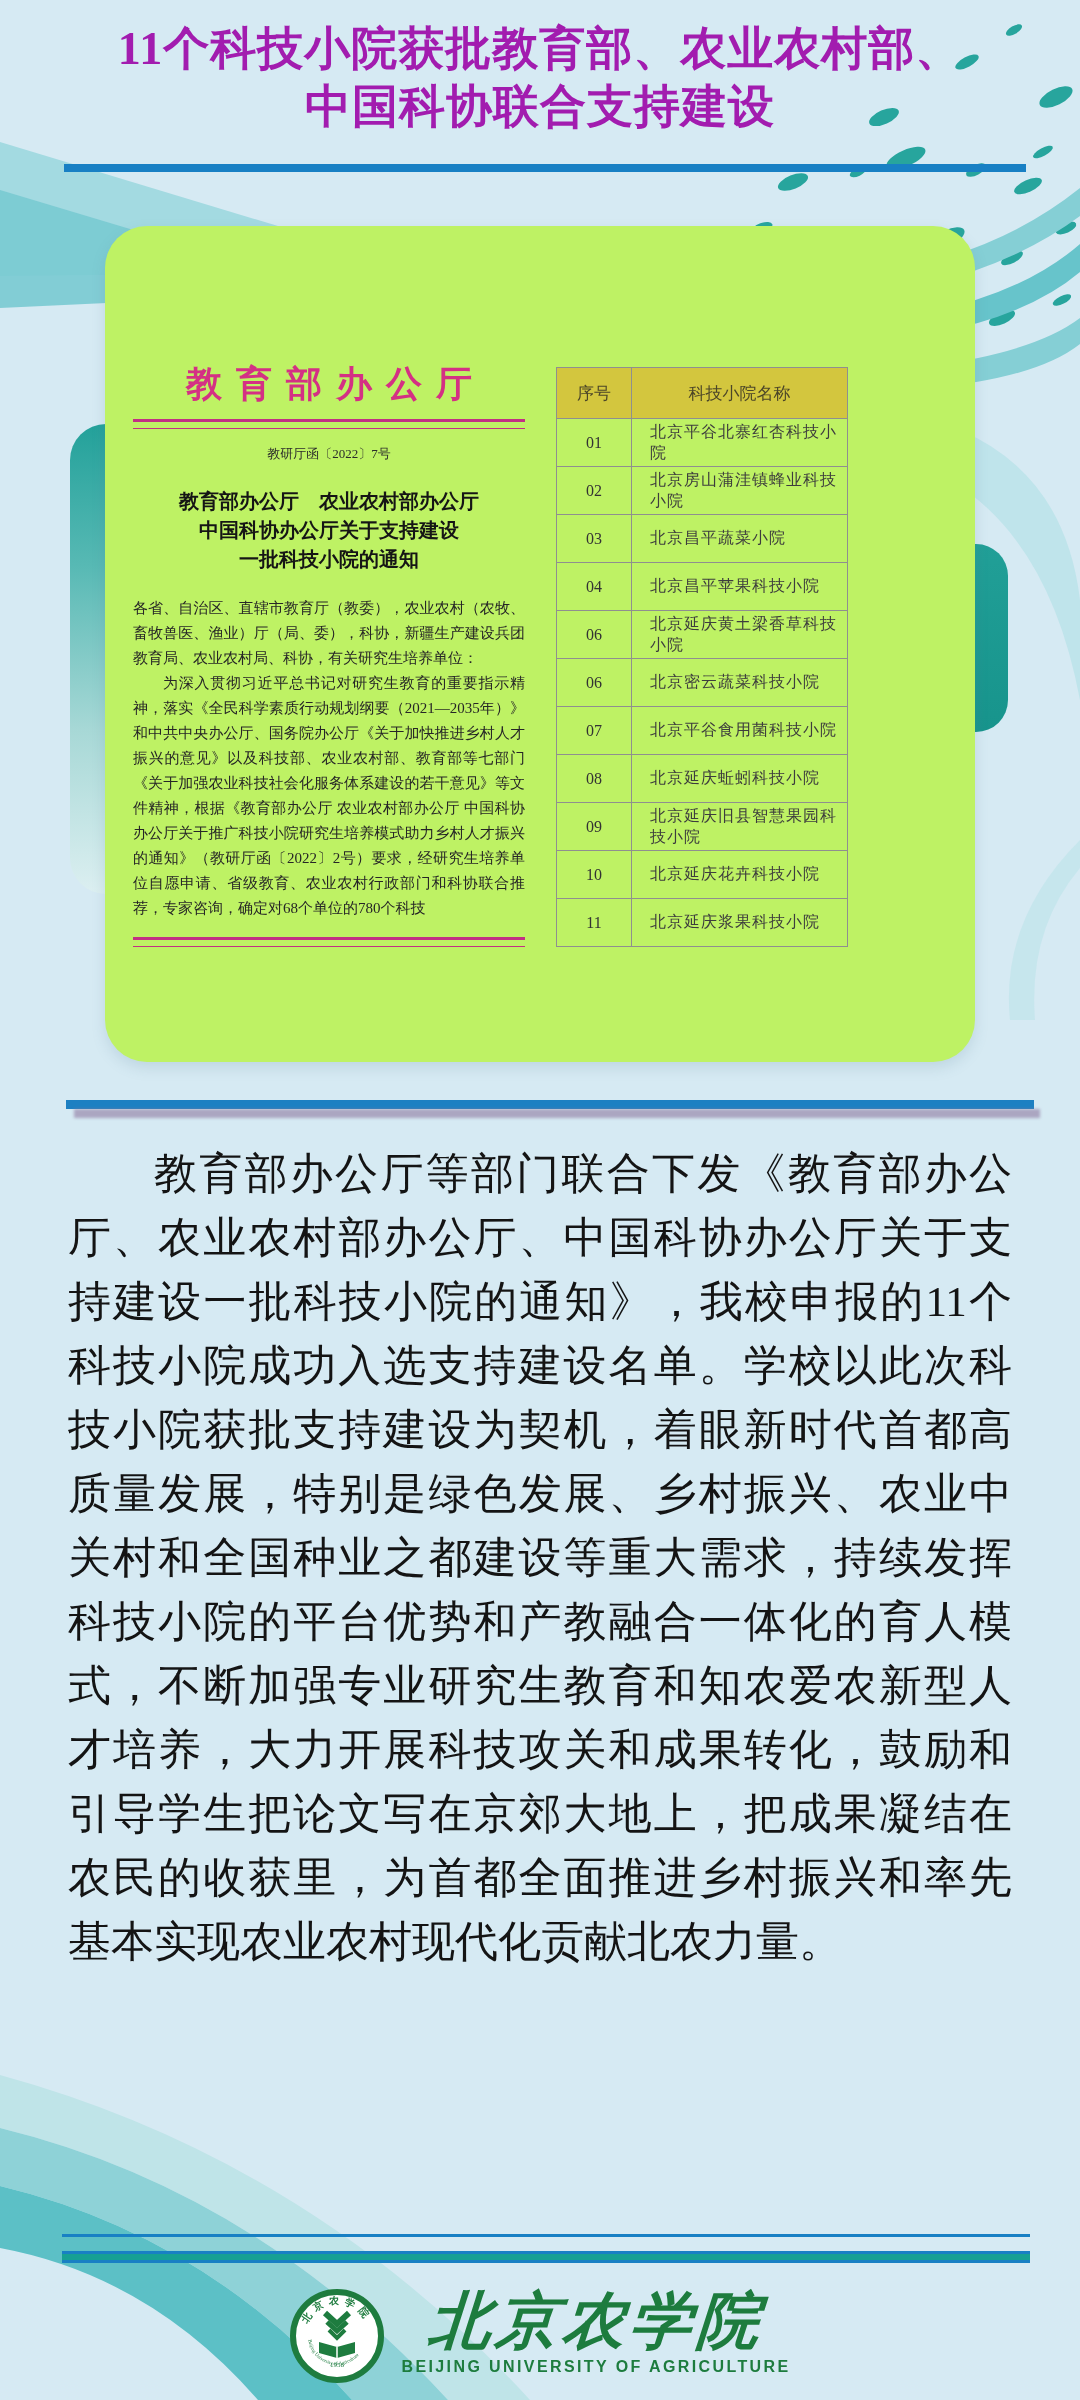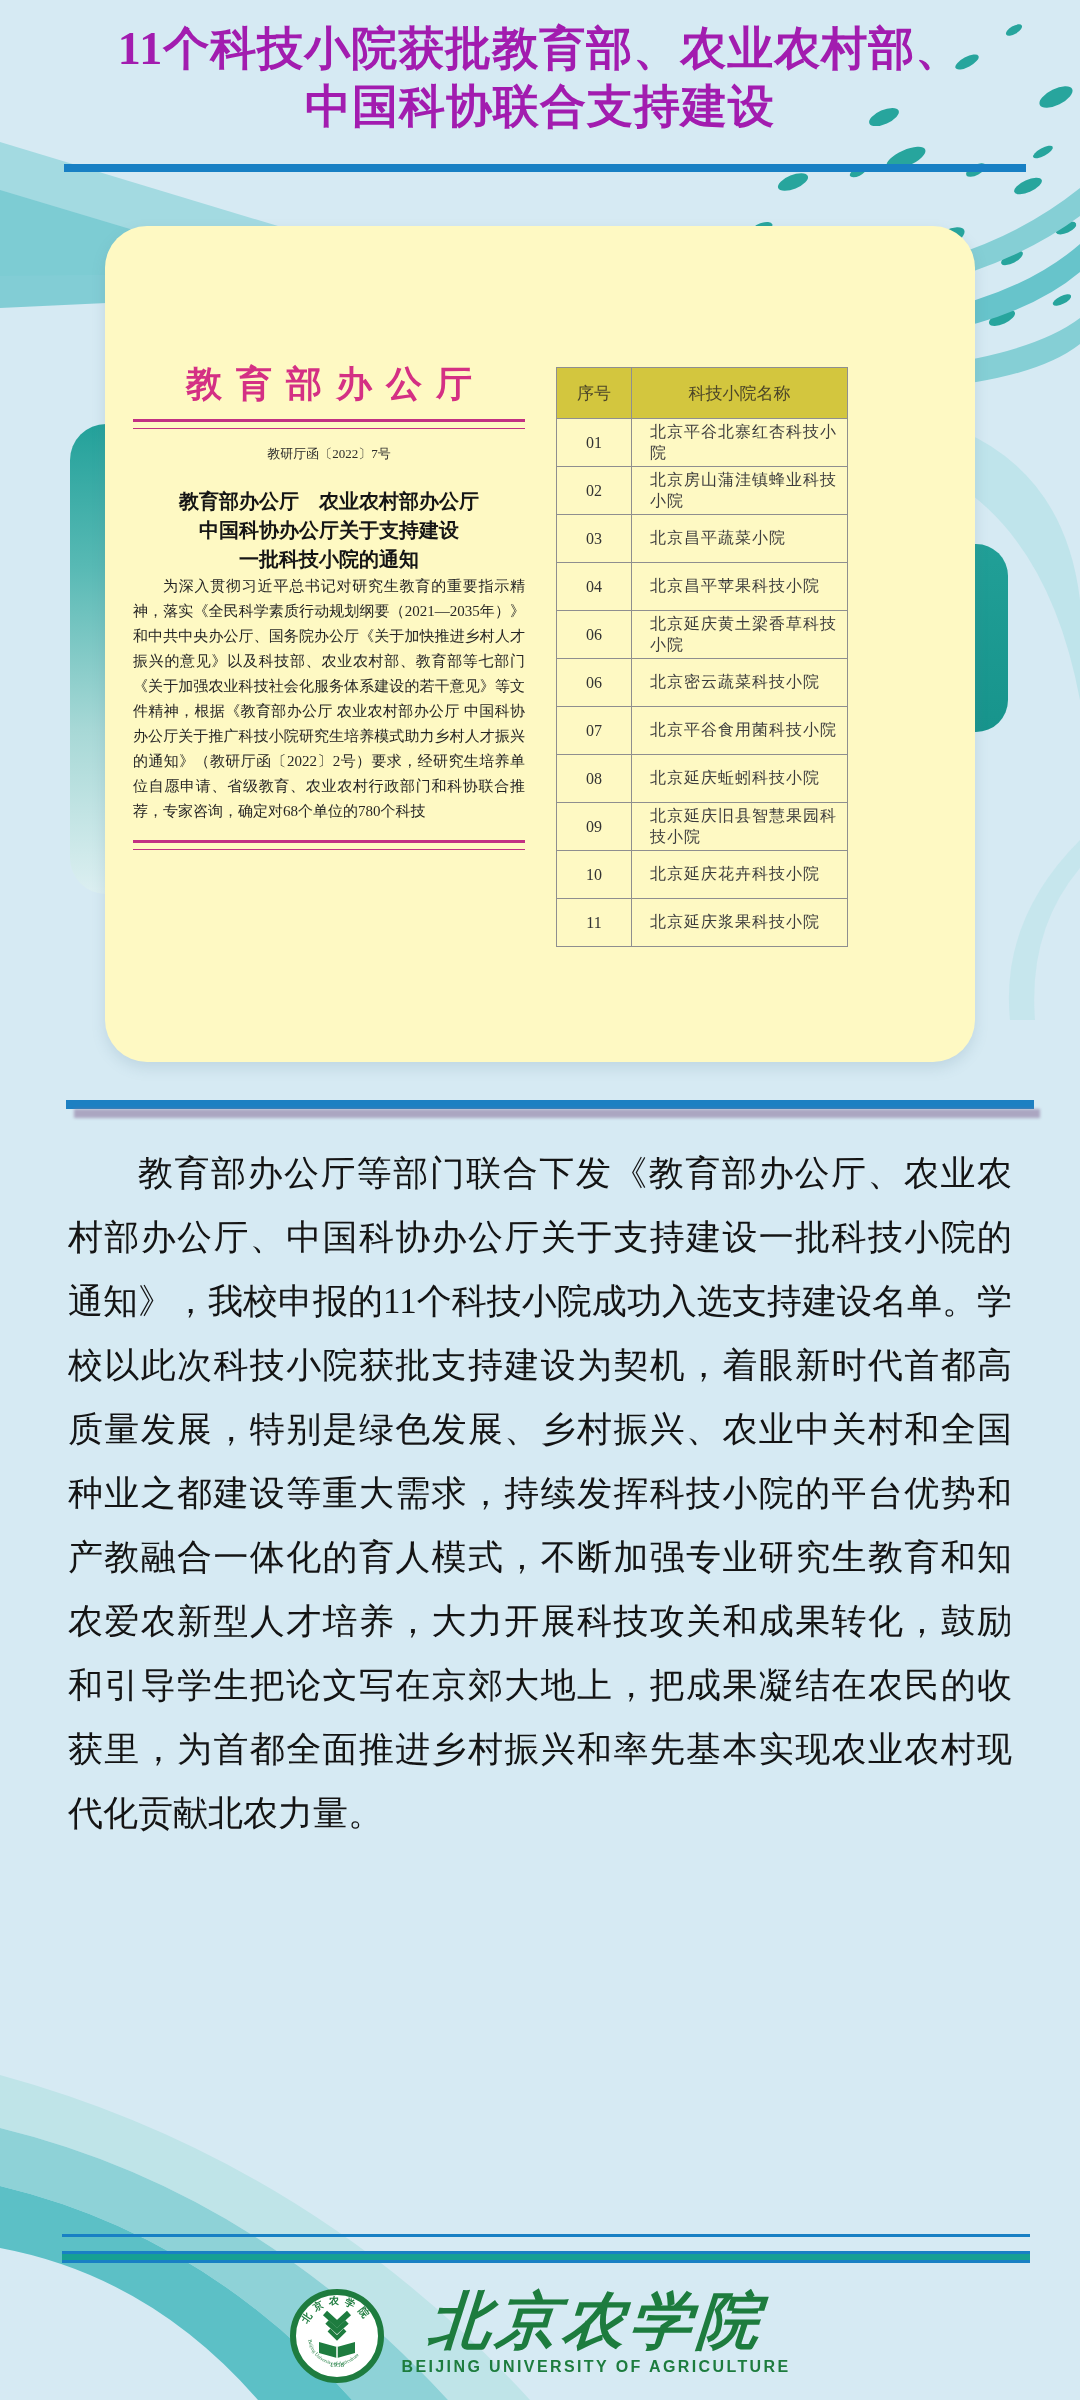--- a/index.html
+++ b/index.html
@@ -23,21 +23,21 @@
   
   .page-title{
     position:absolute;top:20px;left:0;right:0;z-index:2;
     text-align:center;color:#a21caf;font-weight:bold;
     font-size:46px;line-height:58px;letter-spacing:1px;
   }
   .divider-1{position:absolute;left:64px;top:164px;width:962px;height:8px;background:#1880c4;z-index:2;}
   
   .card{
     position:absolute;left:105px;top:226px;width:870px;height:836px;z-index:2;
-    background:#fef9c3;border-radius:42px;
+    background:#bef264;border-radius:42px;
     box-shadow:0 6px 14px rgba(90,130,150,.18);
   }
   .doc-col{position:absolute;left:28px;top:134px;width:392px;}
   .doc-agency{
     color:#d43084;font-size:36px;font-weight:bold;text-align:center;
     letter-spacing:14px;padding-left:14px;white-space:nowrap;
   }
   .doc-rule{margin-top:10px;height:6px;border-top:3px solid #c23183;border-bottom:1px solid #c23183;}
   .doc-rule-bottom{margin-top:16px;height:6px;border-top:3px solid #c23183;border-bottom:1px solid #c23183;}
   .doc-number{text-align:center;font-size:13px;color:#2b2b2b;margin-top:16px;}
@@ -61,21 +61,21 @@
   td.col-name{padding-left:18px;letter-spacing:1px;}
   
   .divider-2{position:absolute;left:66px;top:1100px;width:968px;height:9px;background:#1d80c2;z-index:2;}
   .divider-2::after{
     content:'';position:absolute;left:8px;right:-6px;top:9px;height:9px;
     background:rgba(142,120,160,.6);filter:blur(1.5px);
   }
   
   .article{
     position:absolute;left:68px;top:1142px;width:944px;z-index:2;
-    font-size:35px;line-height:64px;color:#141414;
+    font-size:43px;line-height:64px;color:#141414;
     text-align:justify;text-indent:2em;
   }
   
   .divider-3{position:absolute;left:62px;top:2234px;width:968px;z-index:2;}
   .divider-3 .line-a{height:3px;background:#1880c4;}
   .divider-3 .line-b{
     margin-top:14px;height:12px;
     background:linear-gradient(#1880c4 0 3px,#16a094 3px 9px,#1880c4 9px 12px);
   }
   .footer-logo{
@@ -155,20 +155,21 @@
   <div class="doc-col">
     <div class="doc-agency">教育部办公厅</div>
     <div class="doc-rule"></div>
     <div class="doc-number">教研厅函〔2022〕7号</div>
     <div class="doc-title">
       <div>教育部办公厅　农业农村部办公厅</div>
       <div>中国科协办公厅关于支持建设</div>
       <div>一批科技小院的通知</div>
     </div>
     <div class="doc-body">
+      <p class="first">各省、自治区、直辖市教育厅（教委），农业农村（农牧、畜牧兽医、渔业）厅（局、委），科协，新疆生产建设兵团教育局、农业农村局、科协，有关研究生培养单位：</p>
       <p class="second">为深入贯彻习近平总书记对研究生教育的重要指示精神，落实《全民科学素质行动规划纲要（2021—2035年）》和中共中央办公厅、国务院办公厅《关于加快推进乡村人才振兴的意见》以及科技部、农业农村部、教育部等七部门《关于加强农业科技社会化服务体系建设的若干意见》等文件精神，根据《教育部办公厅 农业农村部办公厅 中国科协办公厅关于推广科技小院研究生培养模式助力乡村人才振兴的通知》（教研厅函〔2022〕2号）要求，经研究生培养单位自愿申请、省级教育、农业农村行政部门和科协联合推荐，专家咨询，确定对68个单位的780个科技</p>
     </div>
     <div class="doc-rule-bottom"></div>
   </div>
 
   <div class="table-col">
     <table class="courtyards">
       <thead>
         <tr>
           <th class="col-index-h">序号</th>

